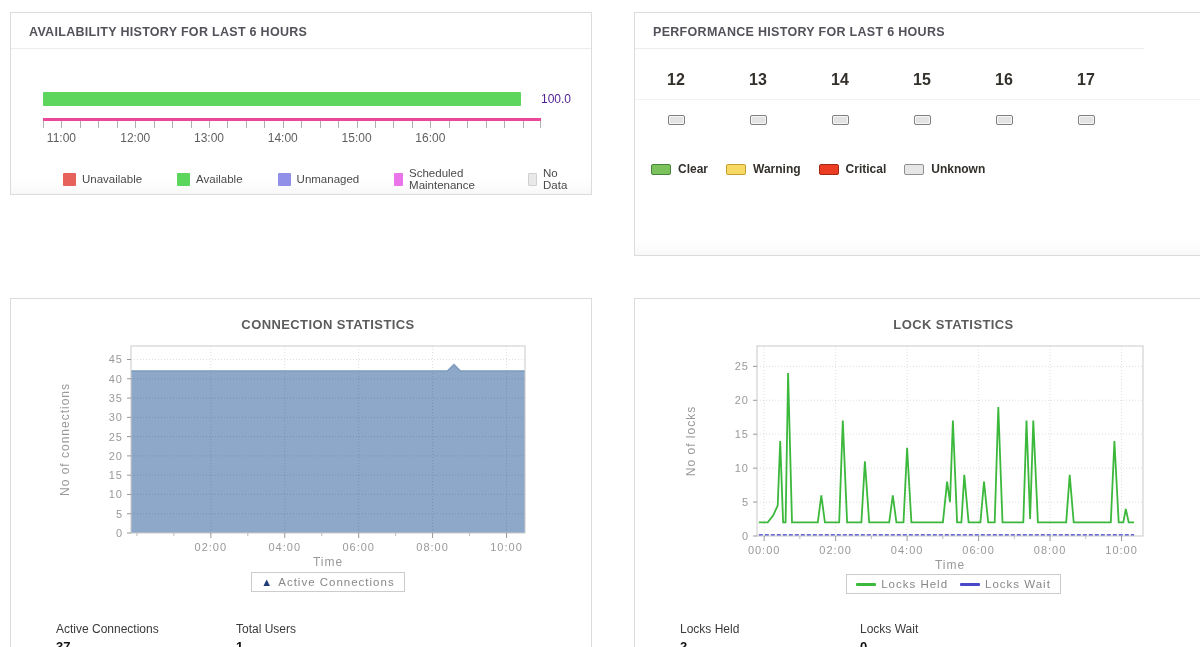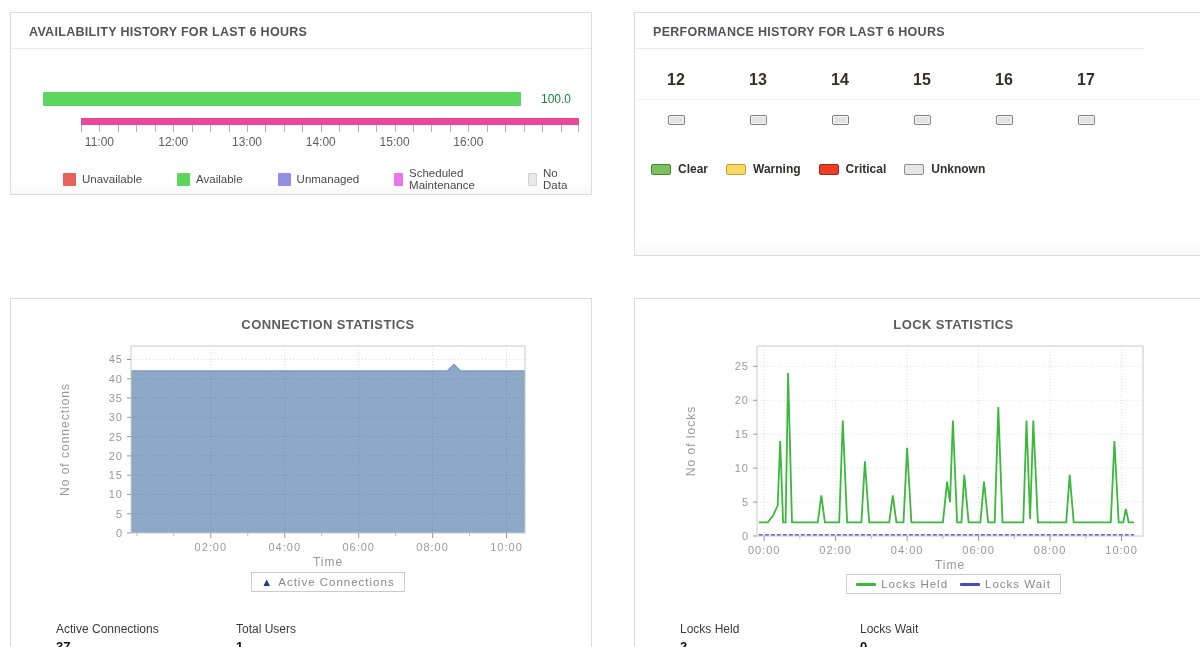--- a/index.html
+++ b/index.html
@@ -22,22 +22,22 @@
     color:#52525a; padding:12px 0 9px 18px; text-transform:uppercase;
   }
   .title-rule { border-bottom:1px solid #ececec; }
   .title-rule.short { width:calc(100% - 74px); }
 
   
   .avail-panel { height:183px; }
   .avail-body { padding:0 20px 0 32px; }
   .avail-bar-row { display:flex; align-items:center; margin-top:43px; }
   .avail-bar { width:497px; height:14px; border-radius:1px; }
-  .avail-value { font-size:12px; color:#15803d; margin-left:20px; }
-  .avail-axis { position:relative; width:498px; height:34px; margin-top:12px; border-top:7px solid #ec4899;margin-left:38px; }
+  .avail-value { font-size:12px; color:#4c1d95; margin-left:20px; }
+  .avail-axis { position:relative; width:498px; height:34px; margin-top:12px; border-top:3px solid #ec4899; }
   .avail-axis .tickmark { position:absolute; top:0; width:1px; height:7px; background:#b0b0b0; }
   .avail-axis .hour { position:absolute; top:10px; transform:translateX(-50%); font-size:12px; color:#5f5f5f; }
   .avail-legend { display:flex; align-items:center; gap:15px; margin-top:15px; }
   .avail-legend .item { display:flex; align-items:center; gap:6px; font-size:11.5px; color:#4a4a4a;padding-left:20px; }
   .avail-legend .sw { width:13px; height:13px; border-radius:1px; }
 
   
   .perf-panel { height:244px; }
   .perf-cols { display:grid; grid-template-columns:repeat(6,82px); margin-top:22px; }
   .perf-cols .hour { text-align:center; font-size:16px; font-weight:bold; color:#33302c; }

